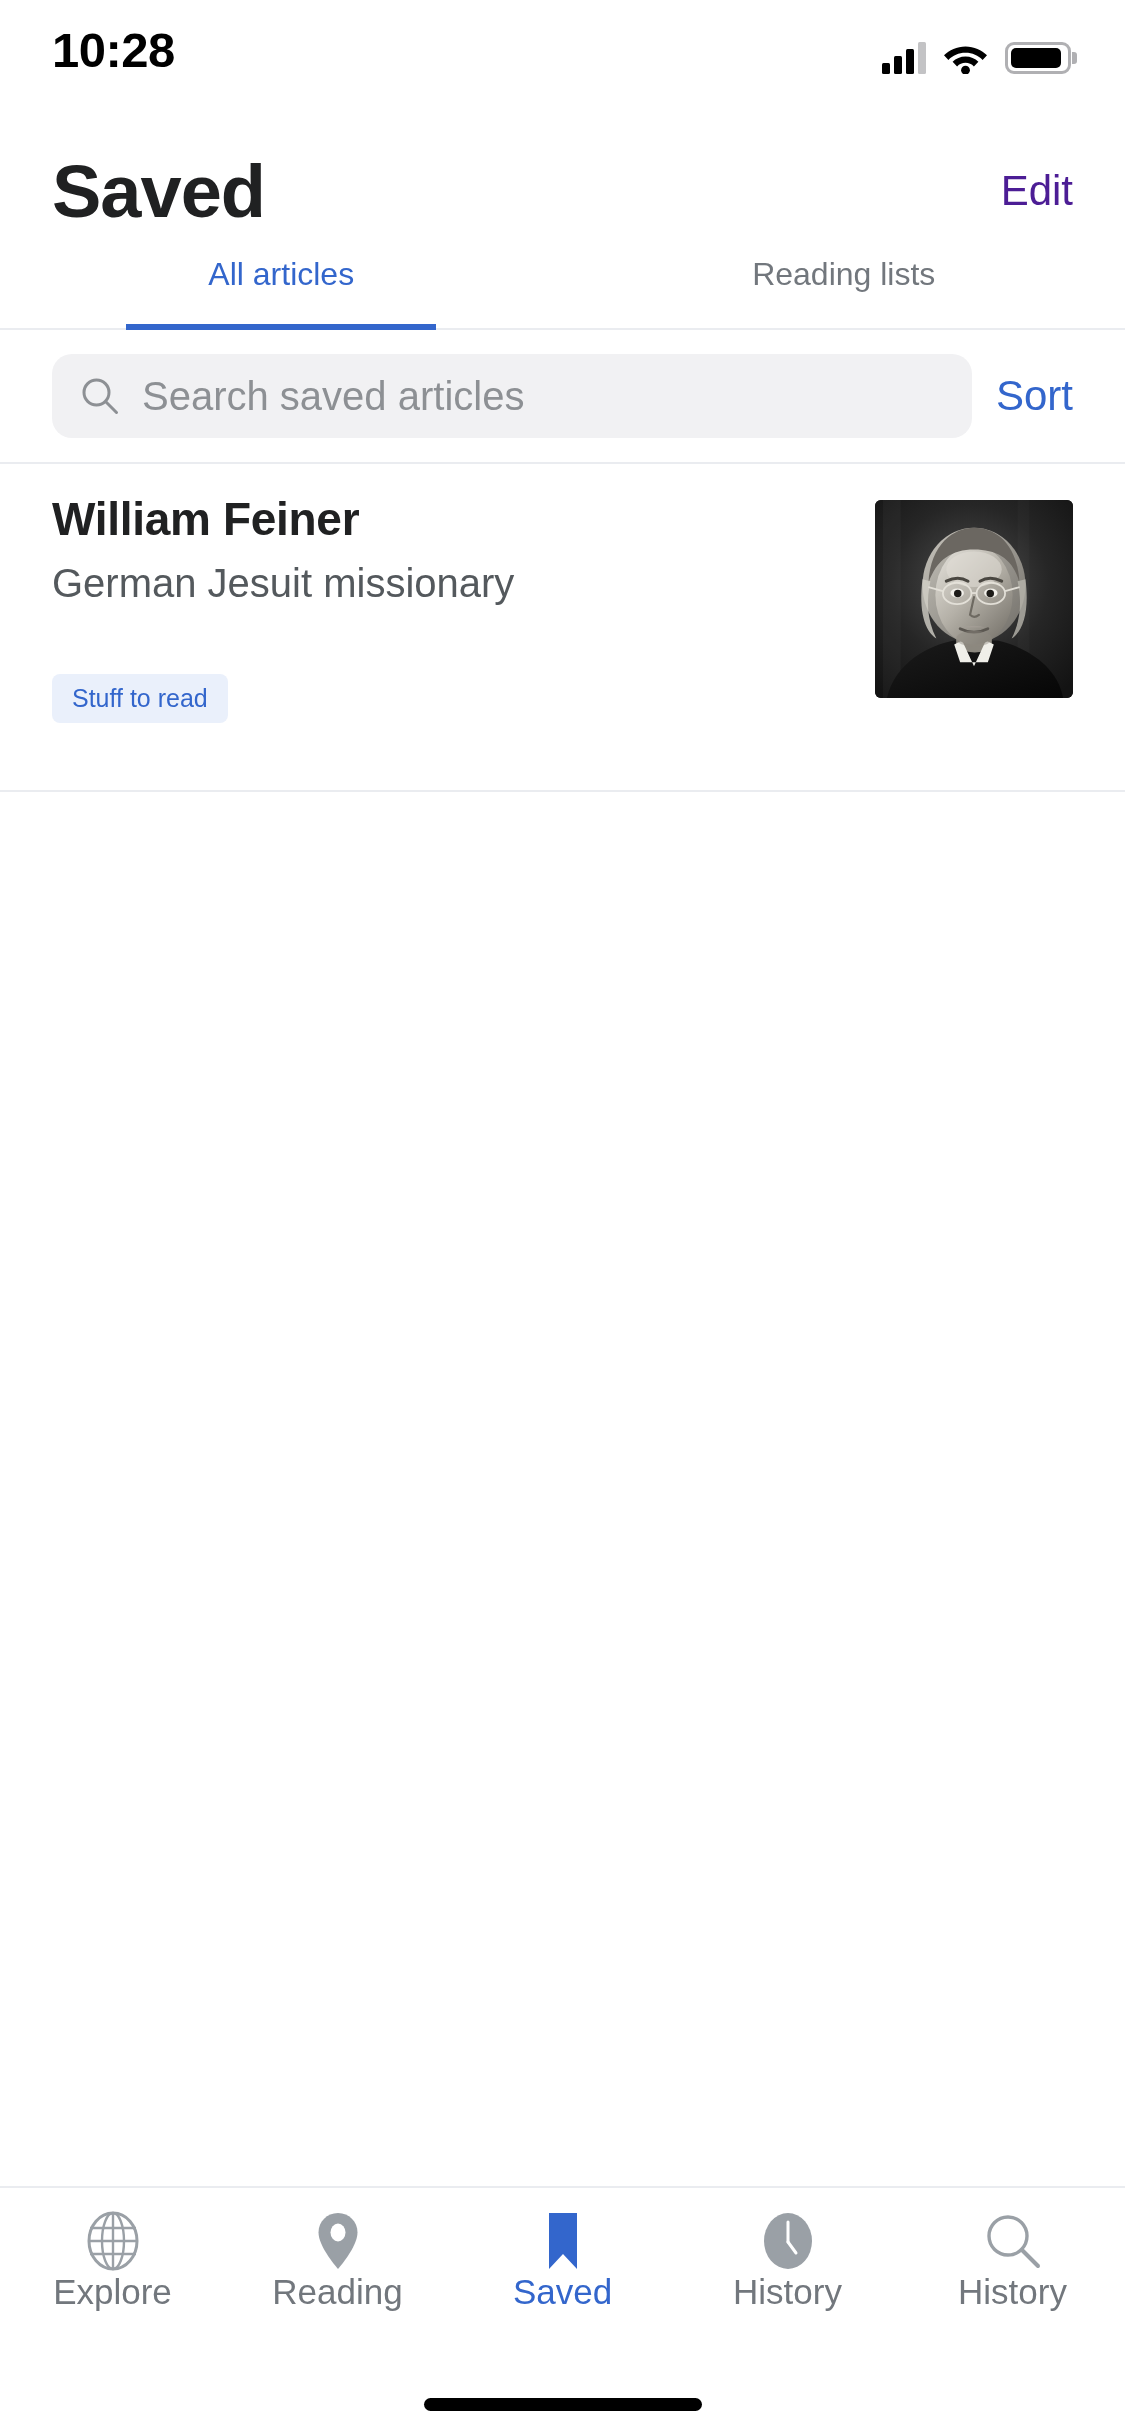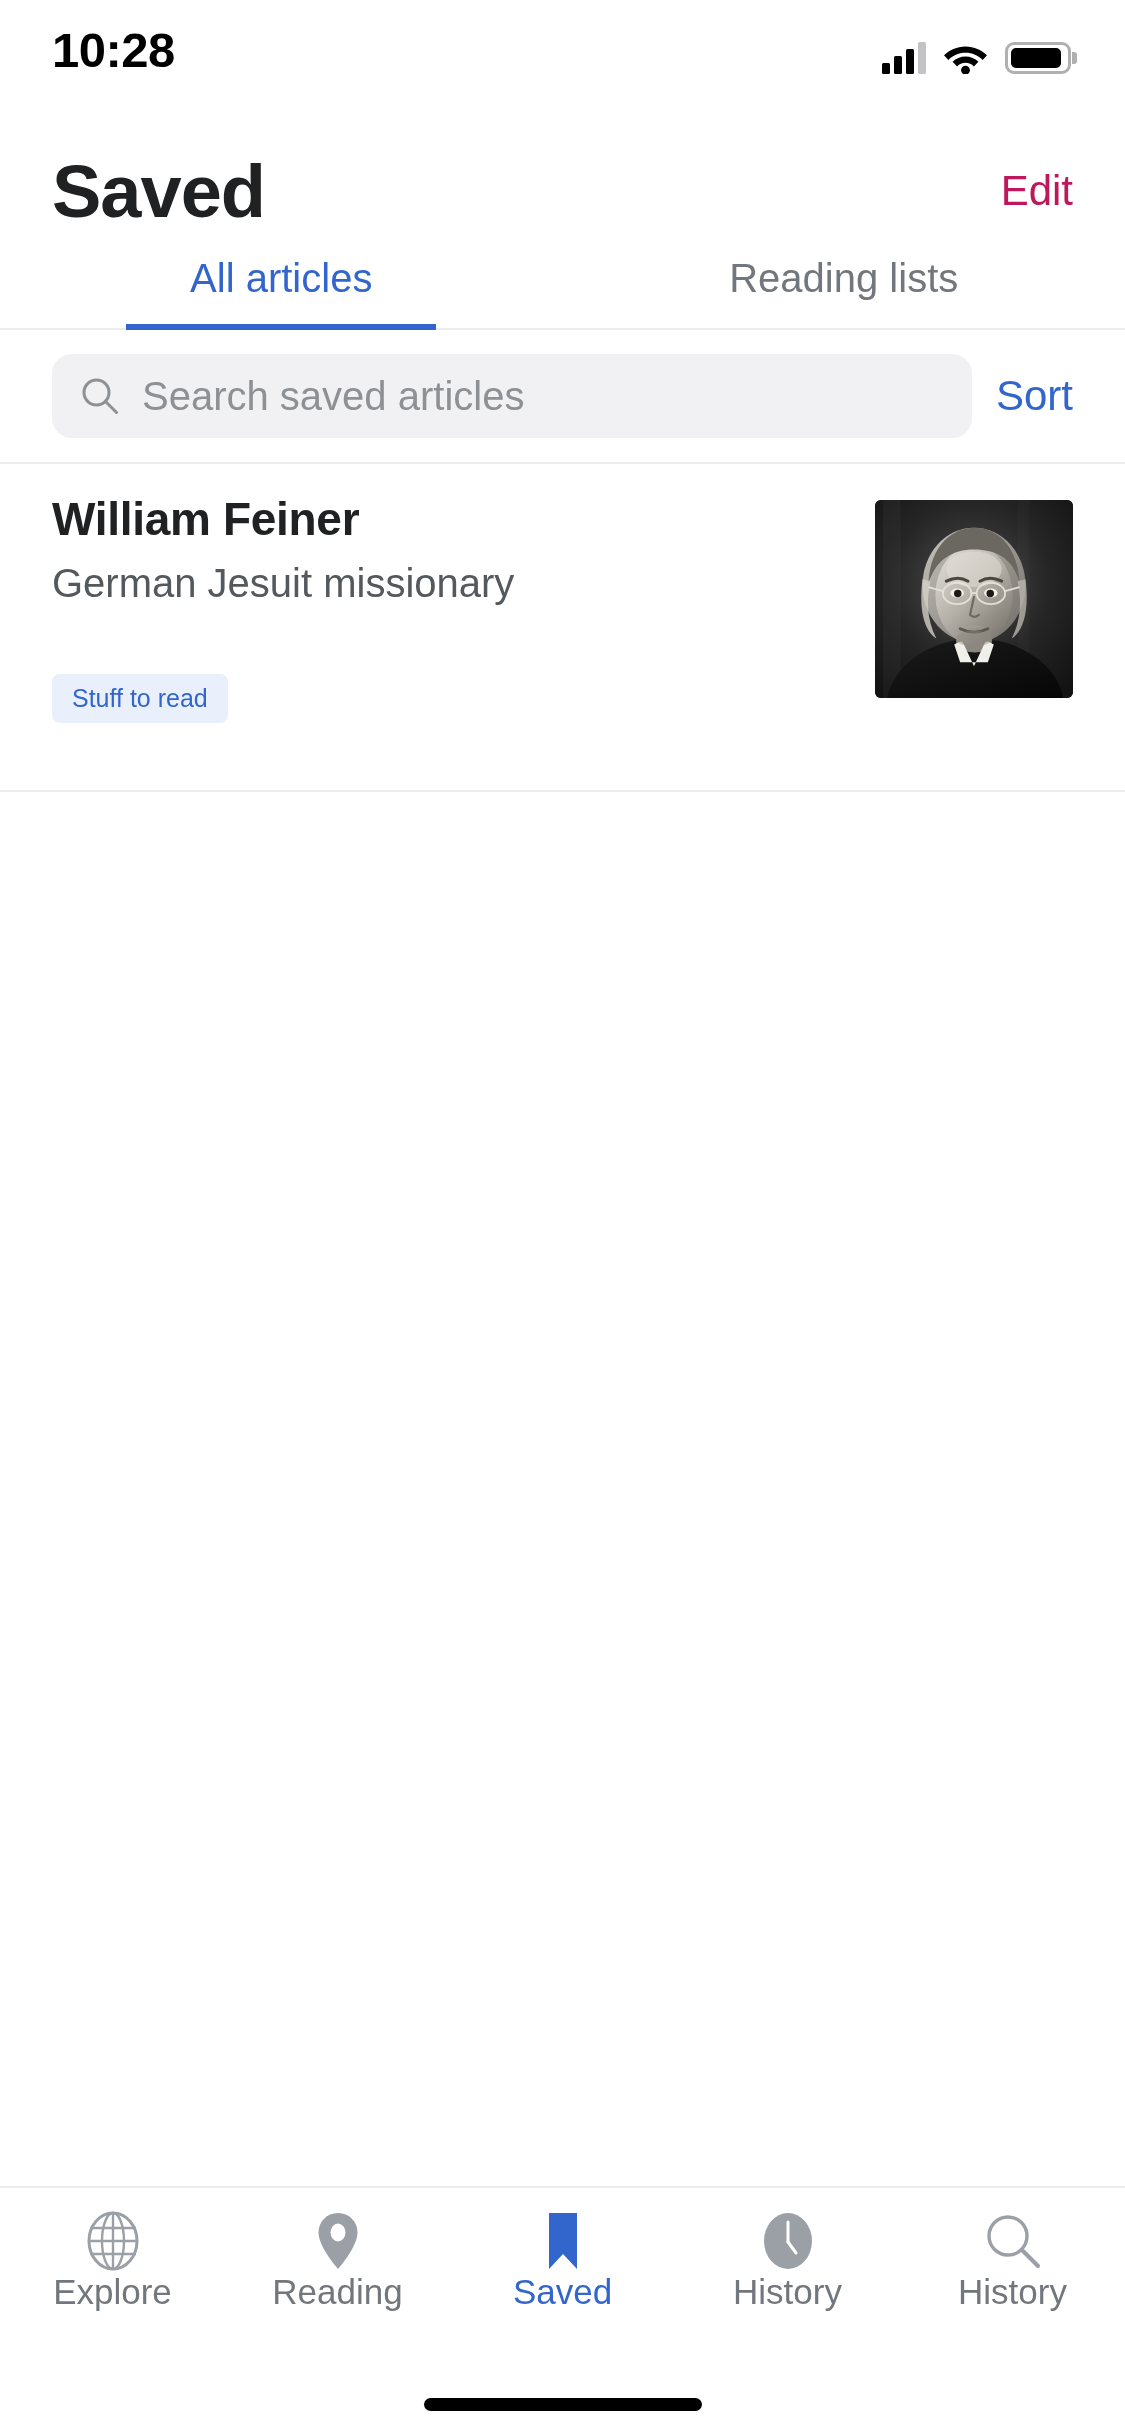--- a/index.html
+++ b/index.html
@@ -45,31 +45,31 @@
   }
   .battery-fill { height:100%; background:#000; border-radius:5px; }
 
   
   .navbar {
     flex:0 0 118px;
     display:flex; align-items:center; justify-content:space-between;
     padding:0 52px 0 52px;
   }
   .page-title { font-size:74px; font-weight:700; color:#202122; letter-spacing:-1px; }
-  .edit-btn { font-size:42px; color:#be185d; }
+  .edit-btn { font-size:42px; color:#4c1d95; }
 
   
   .tabbar-top {
     flex:0 0 80px;
     display:flex; position:relative;
     border-bottom:2px solid #eaecf0;
   }
   .ttab {
     flex:1; display:flex; align-items:flex-start; justify-content:center;
-    font-size:40px; padding-top:6px;
+    font-size:32px; padding-top:6px;
     color:#72777d; position:relative;
   }
   .ttab.active { color:#3366cc; }
   .ttab.active::after{
     content:""; position:absolute; bottom:-2px; left:50%; transform:translateX(-50%);
     width:310px; height:6px; background:#3366cc;
   }
 
   
   .search-row {

